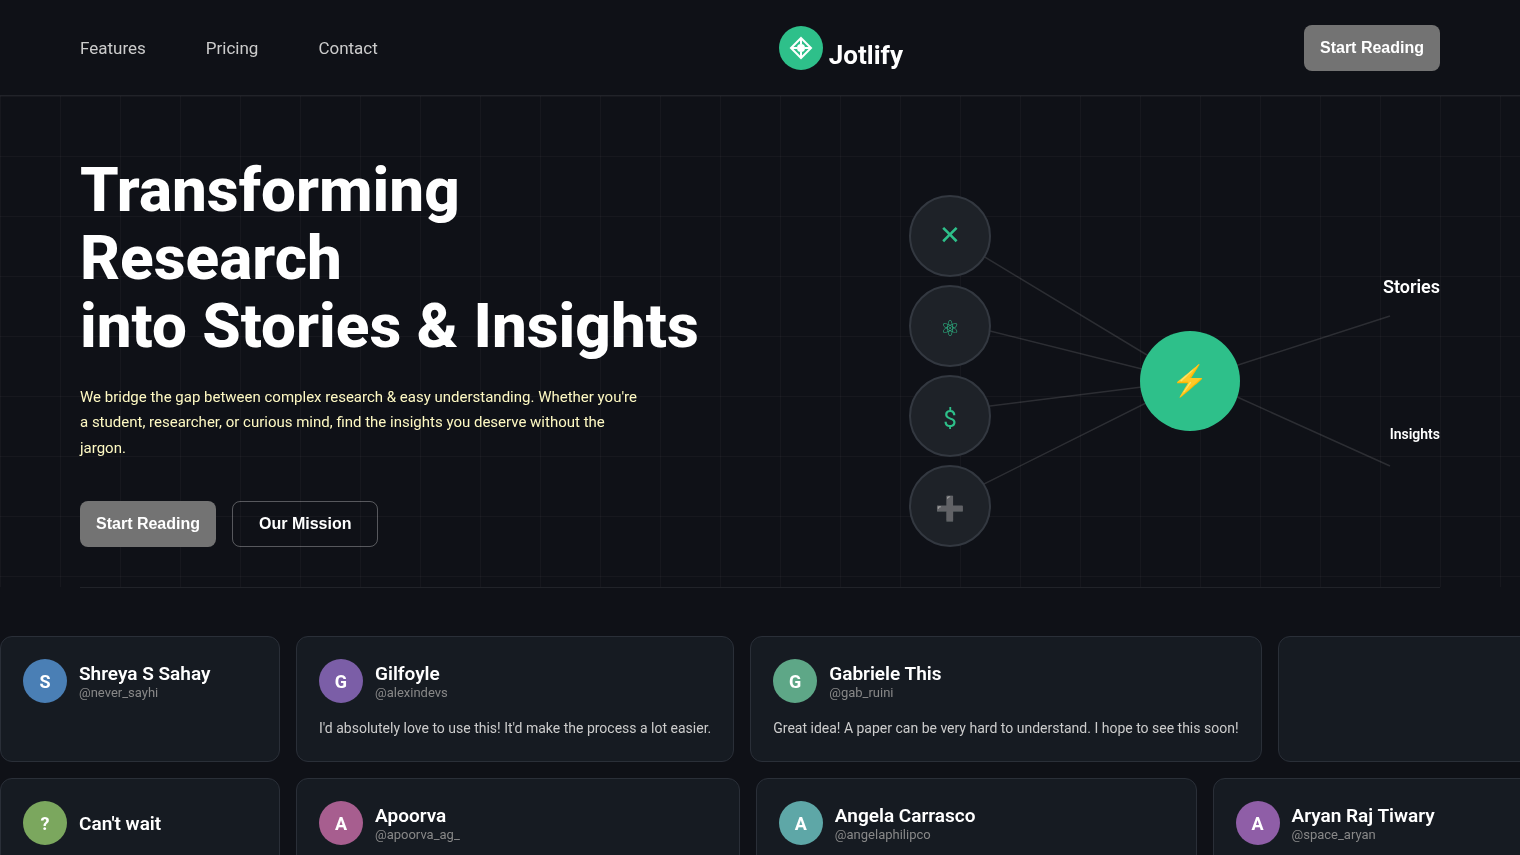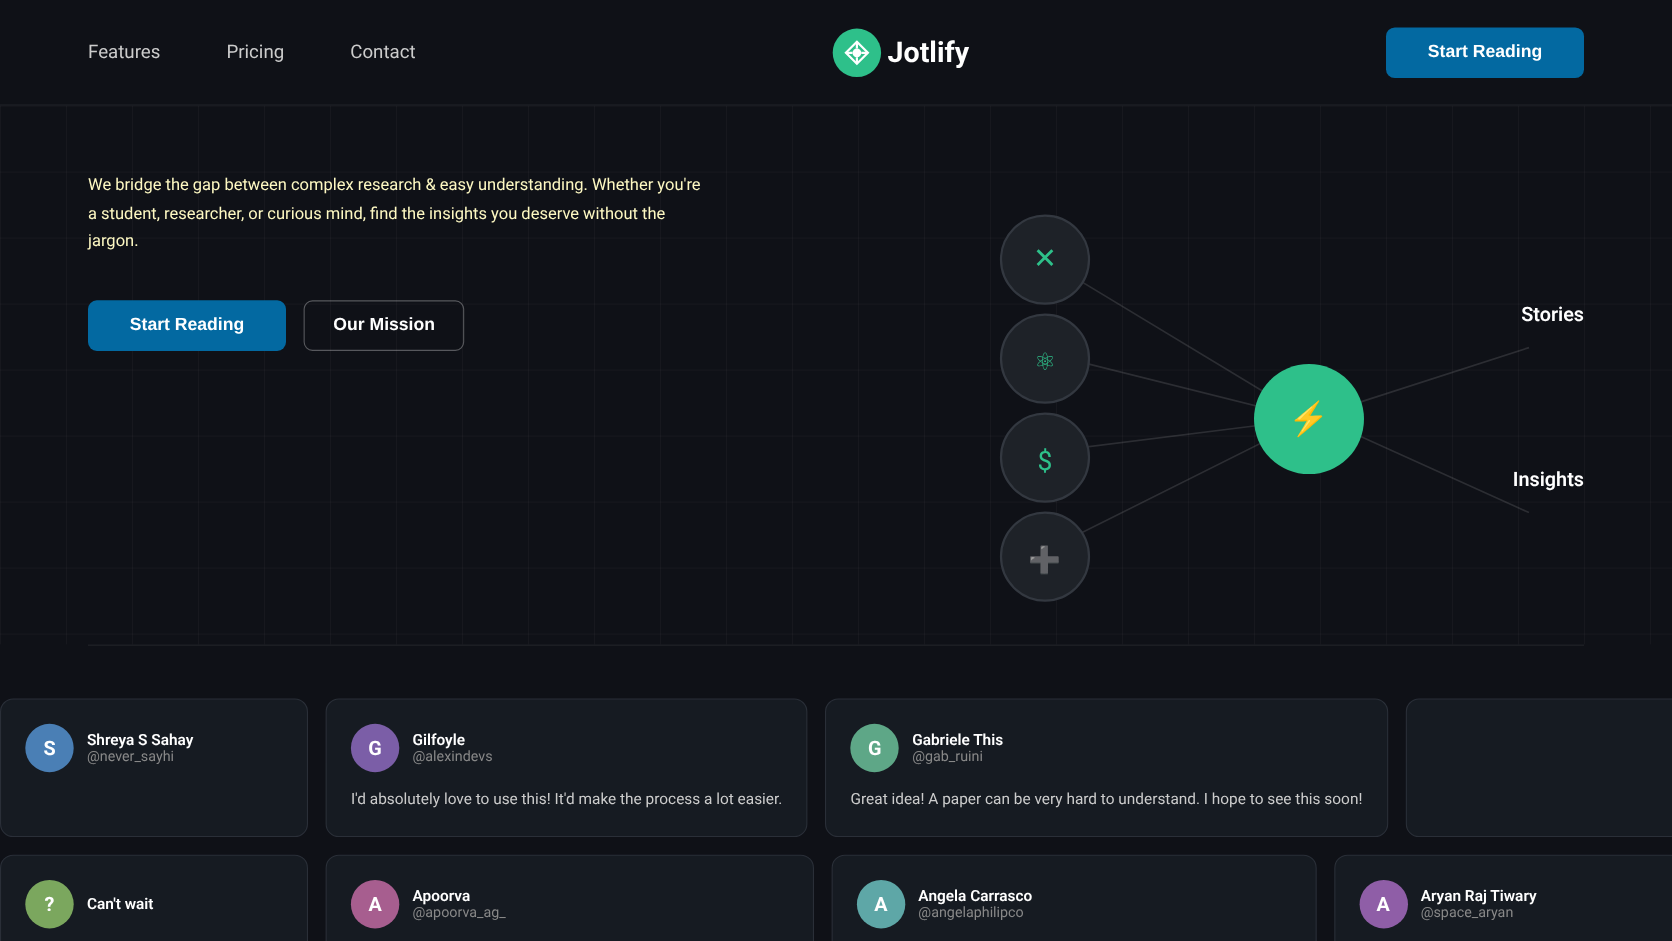--- a/index.html
+++ b/index.html
@@ -24,41 +24,41 @@
       display: flex;
       gap: 60px;
     }
     .nav-links a {
       color: #cccccc;
       text-decoration: none;
       font-size: 17px;
     }
     .nav-logo {
       display: flex;
-      align-items: center;
+      align-items: flex-end;
       gap: 6px;
       font-size: 26px;
       font-weight: 700;
       color: #ffffff;
     }
     .logo-icon {
       width: 44px;
       height: 44px;
       background: #2ec08a;
       border-radius: 50%;
       display: flex;
       align-items: center;
       justify-content: center;
     }
     .btn-primary {
-      background: #0369a1;
+      background: #737373;
       color: #fff;
       border: none;
       border-radius: 8px;
-      padding: 14px 38px;
+      padding: 14px 16px;
       font-size: 16px;
       font-weight: 600;
       cursor: pointer;
     }
     .btn-secondary {
       background: transparent;
       color: #fff;
       border: 1px solid rgba(255,255,255,0.3);
       border-radius: 8px;
       padding: 13px 26px;
@@ -147,21 +147,21 @@
     }
     .t-avatar {
       width: 44px;
       height: 44px;
       border-radius: 50%;
       overflow: hidden;
       background: #333;
       flex-shrink: 0;
     }
     .t-name {
-      font-size: 14px;
+      font-size: 19px;
       font-weight: 600;
       color: #ffffff;
     }
     .t-handle {
       font-size: 13px;
       color: #888888;
     }
     .t-text {
       font-size: 14px;
       color: #cccccc;
@@ -218,20 +218,24 @@
       </svg>
     </div>
     <span>Jotlify</span>
   </div>
   <button class="btn-primary">Start Reading</button>
 </nav>
 
 <section class="hero">
   <div class="grid-bg"></div>
   <div class="hero-left">
+    <h1 class="hero-title">
+      <span>Transforming Research</span><br>
+      <span>into Stories &amp; Insights</span>
+    </h1>
     <p class="hero-subtitle">We bridge the gap between complex research &amp; easy understanding. Whether you're a student, researcher, or curious mind, find the insights you deserve without the jargon.</p>
     <div class="hero-buttons">
       <button class="btn-primary">Start Reading</button>
       <button class="btn-secondary">Our Mission</button>
     </div>
   </div>
 
   <div class="hero-diagram">
     <svg class="diagram-svg" viewBox="0 0 760 490" fill="none" xmlns="http://www.w3.org/2000/svg">
 
@@ -257,21 +261,21 @@
 
       <circle cx="430" cy="245" r="50" fill="#2ec08a"></circle>
       <text x="430" y="255" text-anchor="middle" fill="white" font-size="30">⚡</text>
     </svg>
 
     
     <div style="position:absolute; right:80px; top:140px;">
       <div style="font-size:18px; font-weight:600; color:#ffffff;margin-left:24px;">Stories</div>
     </div>
     <div style="position:absolute; right:80px; top:290px;">
-      <div style="font-size:18px; font-weight:600; color:#ffffff;">Insights</div>
+      <div style="font-size:14px; font-weight:600; color:#ffffff;">Insights</div>
     </div>
   </div>
 </section>
 
 <div class="divider"></div>
 
 <section class="testimonials-section">
 
   <div class="testimonials-row" id="row1">
       <div class="testimonial-card">

